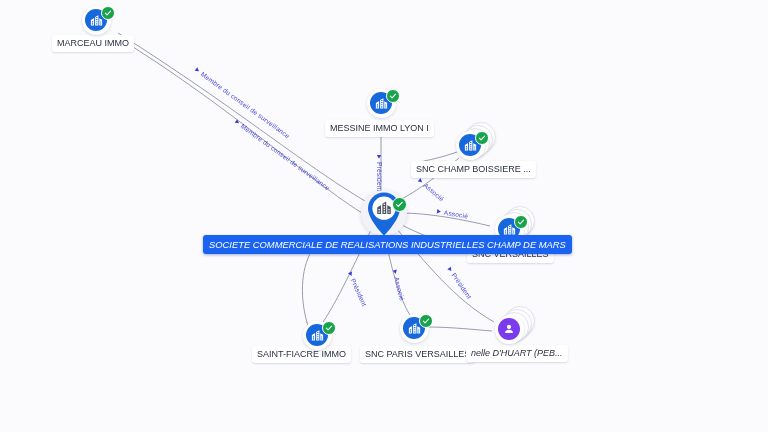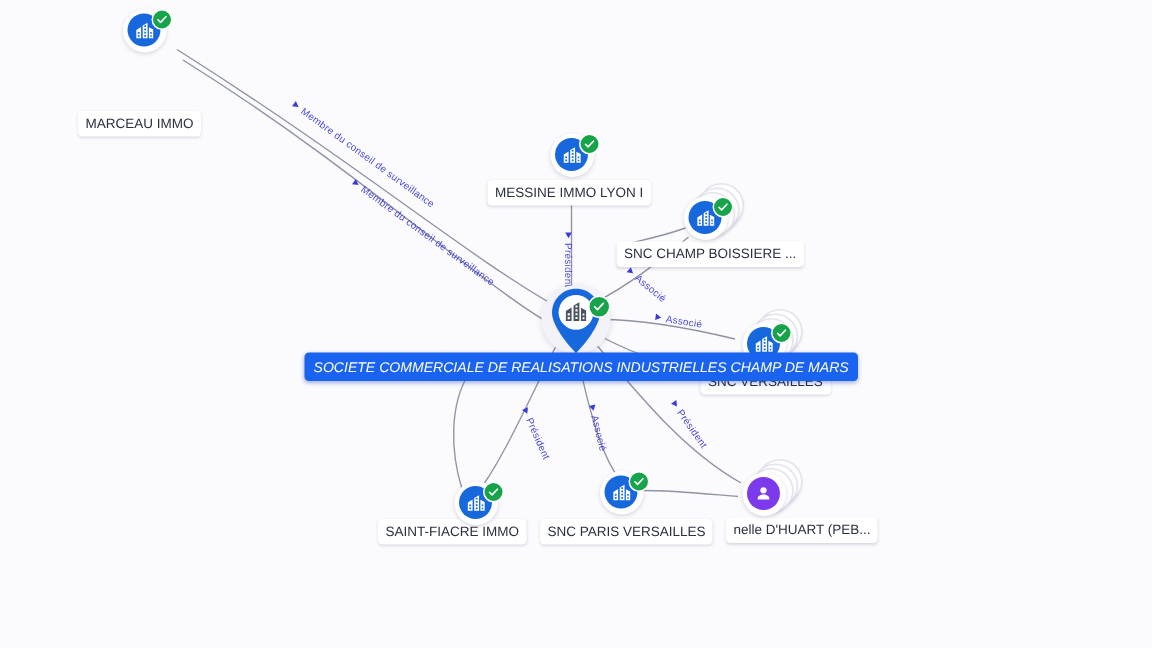--- a/index.html
+++ b/index.html
@@ -292,23 +292,23 @@
           <div class="icon-circle person" style="width: 22px; height: 22px;">
             <svg width="14" height="14" viewBox="0 0 24 24" aria-hidden="true">
               <circle cx="12" cy="8.4" r="3.6" fill="#ffffff"></circle>
               <path fill="#ffffff" d="M12 13.2c-3.8 0-6.6 2.1-6.6 4.2v1.4h13.2v-1.4c0-2.1-2.8-4.2-6.6-4.2z"></path>
             </svg>
           </div>
         </div>
       </div>
     </div>
   <div id="labels">
-      <div class="node-label plain" style="left: 52px; top: 35px; margin-top: 39px;">MARCEAU IMMO</div>
+      <div class="node-label plain" style="left: 52px; top: 35px;">MARCEAU IMMO</div>
       <div class="node-label plain" style="left: 325px; top: 120px;">MESSINE IMMO LYON I</div>
       <div class="node-label plain" style="left: 411px; top: 161px;">SNC CHAMP BOISSIERE ...</div>
       <div class="node-label selected" style="left: 203px; top: 235px; font-style: italic;">SOCIETE COMMERCIALE DE REALISATIONS INDUSTRIELLES CHAMP DE MARS</div>
       <div class="node-label plain" style="left: 467px; top: 246px;">SNC VERSAILLES</div>
       <div class="node-label plain" style="left: 252px; top: 346px;">SAINT-FIACRE IMMO</div>
       <div class="node-label plain" style="left: 360px; top: 346px;">SNC PARIS VERSAILLES</div>
-      <div class="node-label plain" style="left: 484px; top: 345px;">nelle D'HUART (PEB...</div>
+      <div class="node-label plain" style="left: 466px; top: 345px; font-style: italic;">nelle D'HUART (PEB...</div>
     </div>
 
 </div>
 
 </body></html>

